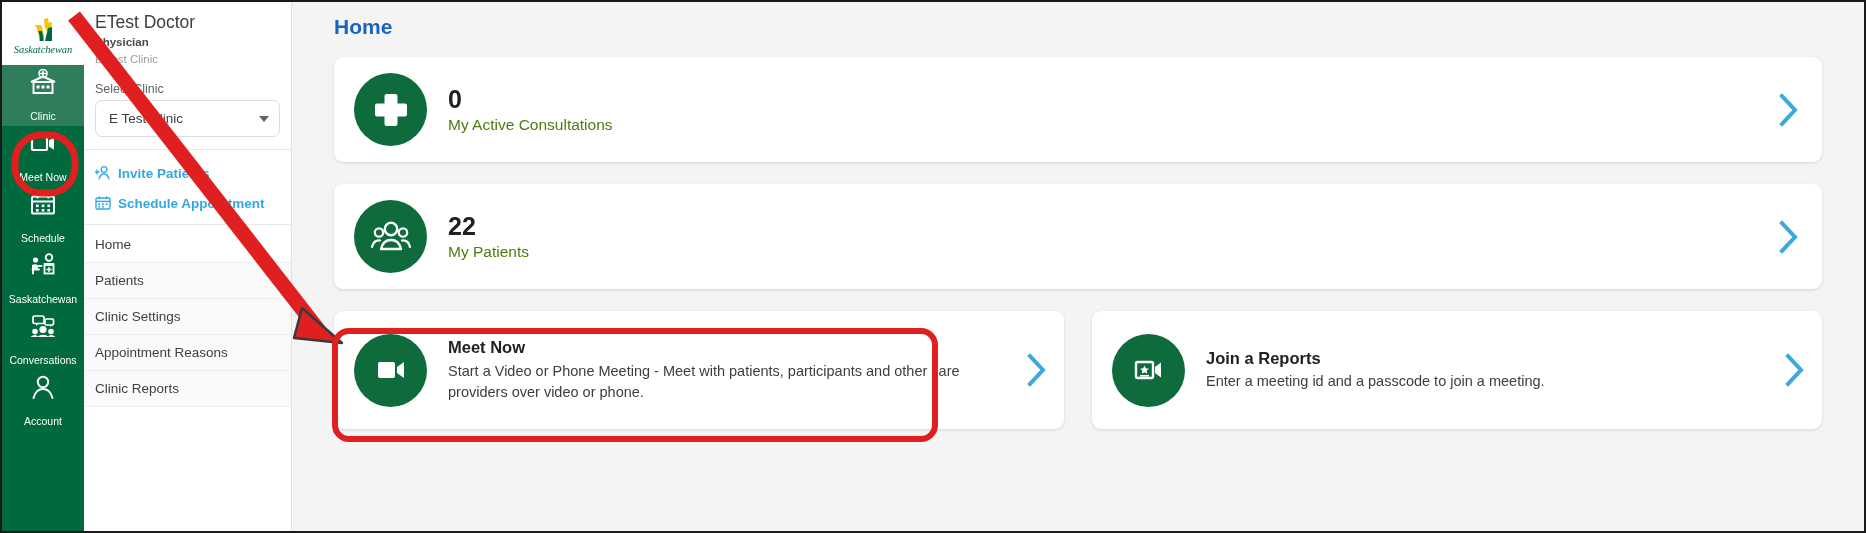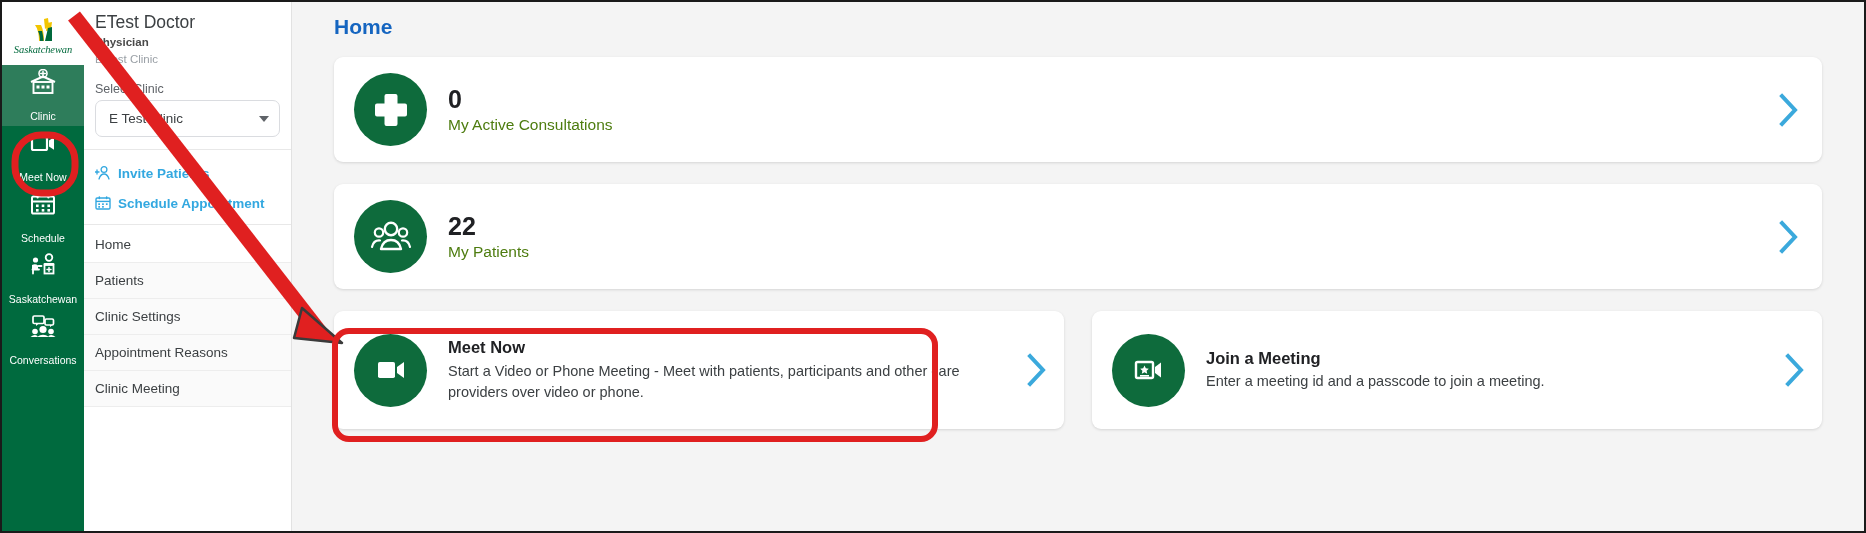--- a/index.html
+++ b/index.html
@@ -299,20 +299,27 @@
         <circle cx="15" cy="16.5" r="3.6" fill="#fff"></circle>
         <circle cx="7" cy="18.5" r="2.8" fill="#fff"></circle>
         <circle cx="23" cy="18.5" r="2.8" fill="#fff"></circle>
         <path d="M9 24 q6 -4.5 12 0 z" fill="#fff"></path>
         <path d="M2.5 24 q4 -3.5 7 -1 l0 1 z" fill="#fff"></path>
         <path d="M27.5 24 q-4 -3.5 -7 -1 l0 1 z" fill="#fff"></path>
       </svg>
       <span class="ri-label">Conversations</span>
     </div>
 
+    <div class="rail-item">
+      <svg class="ri-icon" viewBox="0 0 30 27">
+        <circle cx="15" cy="8" r="5.2" fill="none" stroke="#fff" stroke-width="2"></circle>
+        <path d="M5.5 24 q2.5 -9 9.5 -9 t9.5 9" fill="none" stroke="#fff" stroke-width="2" stroke-linecap="round"></path>
+      </svg>
+      <span class="ri-label">Account</span>
+    </div>
   </div>
 
   <div class="subnav">
 
     <div class="user-block">
       <div class="user-name">ETest Doctor</div>
       <div class="user-role">Physician</div>
       <div class="user-clinic">E Test Clinic</div>
     </div>
 
@@ -351,21 +358,21 @@
       </div>
     </div>
 
     <div class="divider"></div>
 
     <div class="menu">
       <div class="menu-item active">Home</div>
       <div class="menu-item">Patients</div>
       <div class="menu-item">Clinic Settings</div>
       <div class="menu-item">Appointment Reasons</div>
-      <div class="menu-item">Clinic Meeting</div>
+      <div class="menu-item">Clinic Reports</div>
     </div>
   </div>
 
   <div class="main">
     <div class="page-title">Home</div>
 
     <div class="cards">
 
       <div class="stat-card">
         <div class="stat-avatar">
@@ -423,21 +430,21 @@
         <div class="action-card">
           <div class="act-avatar">
             <svg viewBox="0 0 40 40">
               <rect x="7" y="12" width="17" height="16" rx="1.5" fill="none" stroke="#fff" stroke-width="2.4"></rect>
               <path d="M15.5 15.5 l1.3 2.8 l3 0.4 l-2.2 2.1 l0.6 3 l-2.7 -1.5 l-2.7 1.5 l0.6 -3 l-2.2 -2.1 l3 -0.4 z" fill="#fff"></path>
               <rect x="11" y="25" width="9" height="1.6" fill="#fff"></rect>
               <path d="M26 17 L32 12.5 V27.5 L26 23 Z" fill="#fff"></path>
             </svg>
           </div>
           <div class="act-text">
-            <div class="act-title">Join a Meeting</div>
+            <div class="act-title">Join a Reports</div>
             <div class="act-desc">Enter a meeting id and a passcode to join a meeting.</div>
           </div>
           <svg class="chev" viewBox="0 0 22 34">
             <path d="M4 3 L17 17 L4 31" fill="none" stroke="#3BA9DC" stroke-width="4" stroke-linecap="square"></path>
           </svg>
         </div>
 
       </div>
     </div>
   </div>

